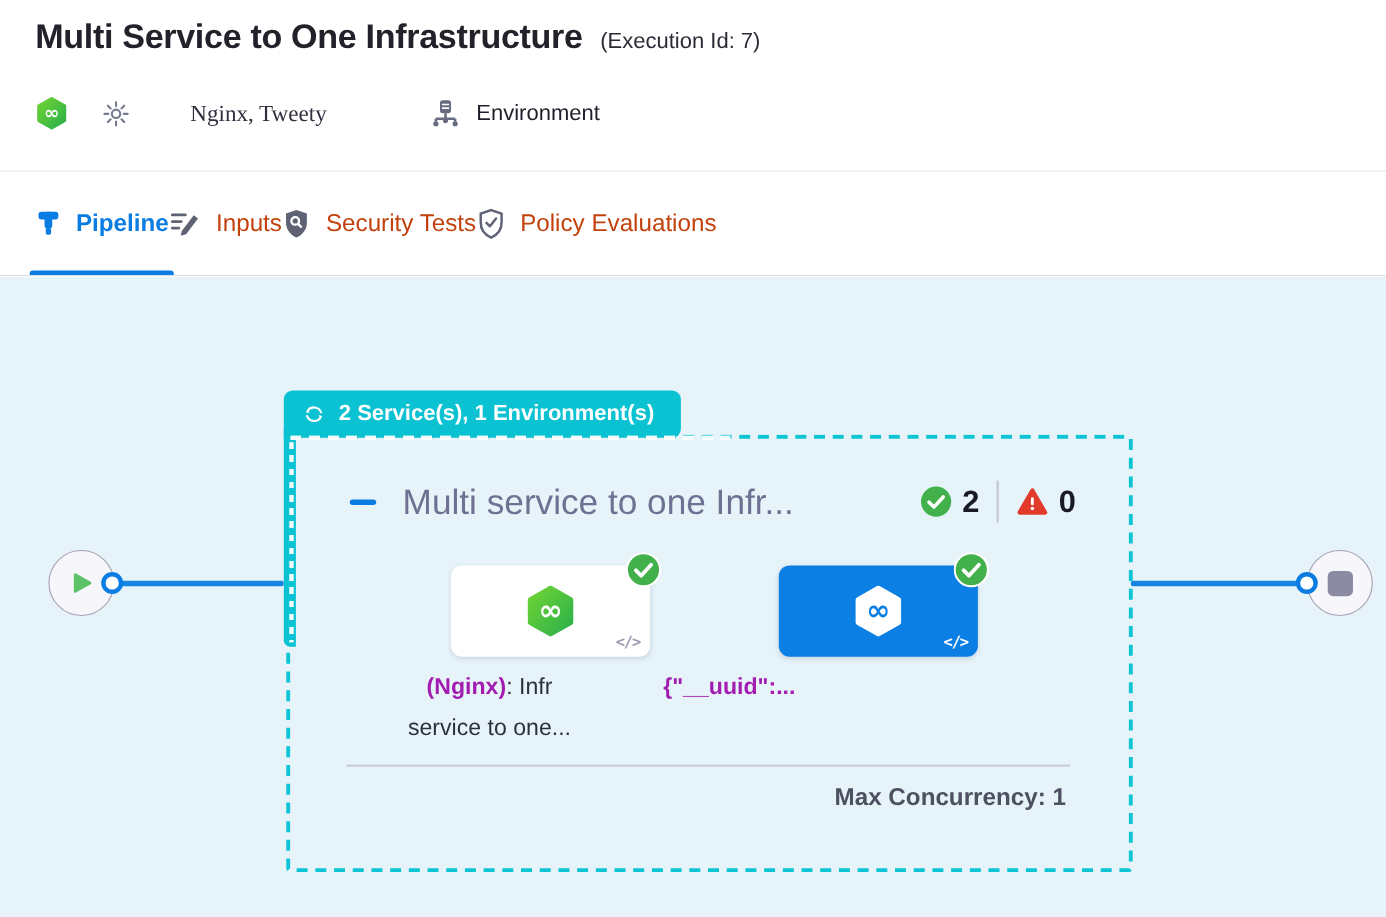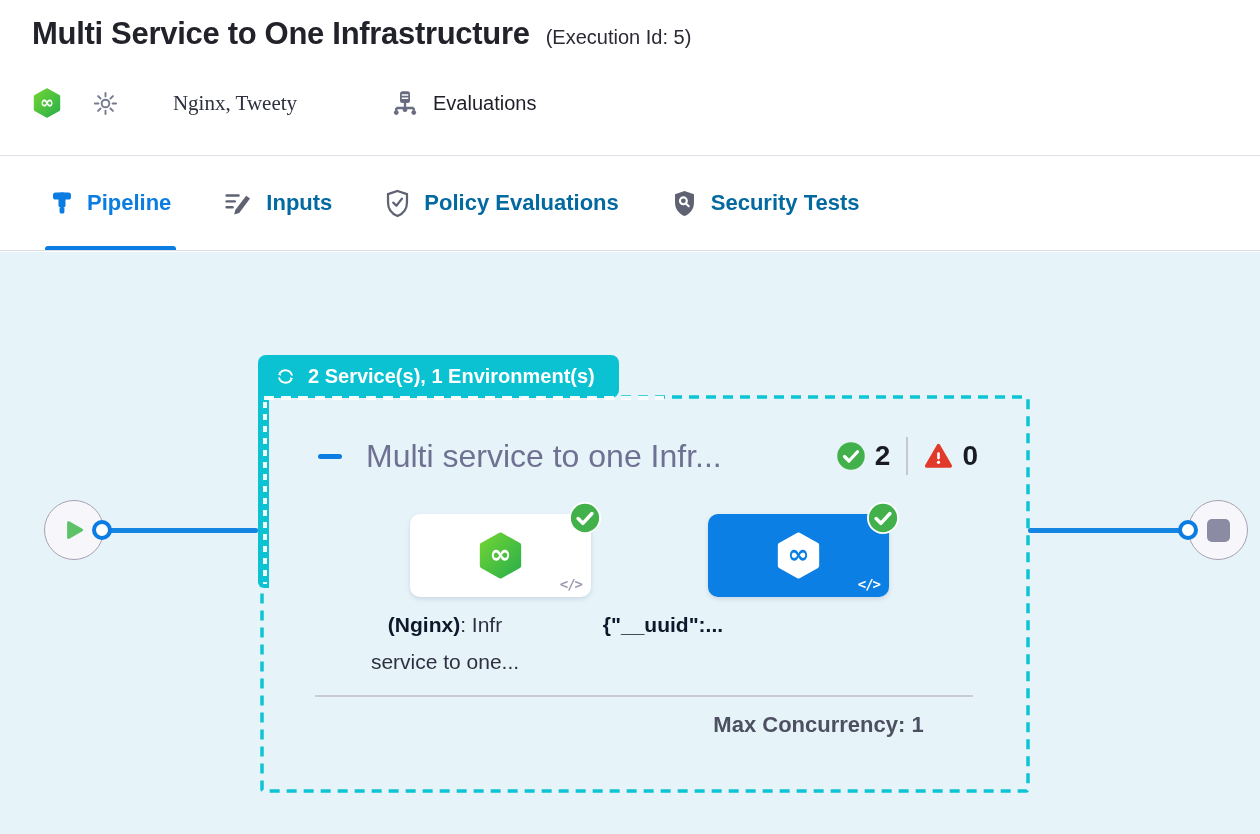--- a/index.html
+++ b/index.html
@@ -19,23 +19,23 @@
   .meta-row { position:absolute; left:32px; top:84px; display:flex; align-items:center; height:38px; }
   .meta-row .harness-logo { margin-right:30px; }
   .meta-row .gear { margin-right:11px; color:#757a8c; }
   .meta-label { font-size:20px; color:#1e1e28; }
   .meta-row .svc-label { margin-right:50px;font-family:Liberation Serif, serif; }
   .meta-row .infra { margin-right:13px; color:#686c80; }
 
   
   .tabbar { position:absolute; left:0; top:156px; width:1260px; height:95px;
             background:#ffffff; border-bottom:1px solid #dcdce6;
-            display:flex; align-items:stretch; padding-left:50px; gap:52px; }
+            display:flex; align-items:stretch; padding-left:32px; }
   .tab { position:relative; display:flex; align-items:center; gap:13px; cursor:pointer; }
-  .tab .tab-label { font-size:22px; color:#0369a1;font-weight:bold; }
+  .tab .tab-label { font-size:22px; color:#c2410c; }
   .tab .tab-icon { color:#5f6273; display:flex; }
   .tab.active .tab-label { color:#0b7de2; font-weight:700; }
   .tab.active .tab-icon { color:#0b7de2; }
   .tab.active::after { content:""; position:absolute; left:-5px; right:-5px; bottom:0;
             height:4px; background:#0b7de2; border-radius:3px 3px 0 0; }
 
   
   .canvas { position:absolute; left:0; top:252px; width:1260px; height:618px; background:#e6f4fa; }
   .abs { position:absolute; }
 
@@ -70,24 +70,24 @@
               box-shadow:0 2px 5px rgba(40,41,61,.14); z-index:5; }
   .svc-card.white { background:#ffffff; }
   .svc-card.blue  { background:#0b7fe4; }
   .code-glyph { position:absolute; right:9px; bottom:5px; font-size:14px; font-weight:700;
                 font-family:"DejaVu Sans Mono",monospace; letter-spacing:-1px; }
   .code-glyph.gray { color:#9a9bb0; } .code-glyph.whiteg { color:#ffffff; }
   .status-badge { width:32px; height:32px; z-index:6; }
 
   .svc-label { top:354px; width:210px; text-align:center; font-size:21px; line-height:37px;
                color:#2e3040; z-index:5; }
-  .svc-label b { color:#0f172a; }
+  .svc-label b { color:#a21caf; }
 
   .stage-divider { left:315px; top:443px; width:658px; height:2px; background:#c9cbd8; z-index:5; }
-  .max-conc { left:668px; top:460px; width:301px; text-align:center; font-size:22px;
+  .max-conc { left:668px; top:460px; width:301px; text-align:right; font-size:22px;
               font-weight:700; color:#4d5060; z-index:5; }
 
   svg { display:block; }
 </style>
 </head>
 <body>
 
 <svg width="0" height="0" style="position:absolute">
   <defs>
     <linearGradient id="hexGrad" x1="0" y1="0" x2="1" y2="1">
@@ -95,21 +95,21 @@
         <stop offset="1" stop-color="#2bb04a"></stop>
     </linearGradient>
   </defs>
 </svg>
 
 <div id="app">
 
   <div class="header">
     <div class="title-row">
       <span class="page-title">Multi Service to One Infrastructure</span>
-      <span class="exec-id">(Execution Id: 5)</span>
+      <span class="exec-id">(Execution Id: 7)</span>
     </div>
     <div class="meta-row">
       <span class="harness-logo">
         <svg width="30" height="32" viewBox="0 0 100 100">
           <polygon points="50,6 89,28 89,72 50,94 11,72 11,28" fill="url(#hexGrad)" stroke="url(#hexGrad)" stroke-width="10" stroke-linejoin="round"></polygon>
           <text x="50" y="67" text-anchor="middle" font-size="56" font-weight="700" font-family="DejaVu Sans, sans-serif" fill="#ffffff">∞</text>
         </svg>
       </span>
       <span class="gear">
         <svg width="27" height="27" viewBox="0 0 24 24" fill="none" stroke="currentColor" stroke-width="1.7" stroke-linecap="round">
@@ -128,21 +128,21 @@
           </g>
           <g stroke="#ffffff" stroke-width="1.2">
             <line x1="9.4" y1="5.6" x2="14.6" y2="5.6"></line>
               <line x1="9.4" y1="8.2" x2="14.6" y2="8.2"></line>
           </g>
           <g stroke="currentColor" stroke-width="1.9" fill="none">
             <path d="M12 12v4M5 16h14M5 16v2.2M19 16v2.2"></path>
           </g>
         </svg>
       </span>
-      <span class="meta-label">Evaluations</span>
+      <span class="meta-label">Environment</span>
     </div>
   </div>
 
   <div class="tabbar">
     <div class="tab active">
       <span class="tab-icon">
         <svg width="24" height="26" viewBox="0 0 24 26" fill="currentColor">
           <rect x="3" y="2.5" width="18" height="7" rx="2.6"></rect>
           <rect x="8.5" y="2.5" width="7" height="15" rx="2"></rect>
           <rect x="9.6" y="17" width="4.8" height="6.5" rx="1.6"></rect>
@@ -156,36 +156,36 @@
           <g fill="none" stroke="currentColor" stroke-width="2.3" stroke-linecap="round">
             <path d="M2.5 5h11M2.5 10.5h7.5M2.5 16h5.5"></path>
           </g>
           <path d="M10.5 18.5 L20.5 5.2 l3.6 2.7 -10 13.3 -4.6 1.3 z" fill="currentColor"></path>
         </svg>
       </span>
       <span class="tab-label">Inputs</span>
     </div>
     <div class="tab">
       <span class="tab-icon">
-        <svg width="27" height="29" viewBox="0 0 24 26" fill="none" stroke="currentColor" stroke-width="2">
-          <path d="M12 1.8 L20.5 4.6 V12 C20.5 18 16.8 22.2 12 24.2 C7.2 22.2 3.5 18 3.5 12 V4.6 Z"></path>
-          <path d="M8.2 12.2 L11 15 L16 8.6" stroke-linecap="round" stroke-linejoin="round"></path>
-        </svg>
-      </span>
-      <span class="tab-label">Policy Evaluations</span>
-    </div>
-    <div class="tab">
-      <span class="tab-icon">
         <svg width="27" height="29" viewBox="0 0 24 26">
           <path d="M12 1.8 L20.5 4.6 V12 C20.5 18 16.8 22.2 12 24.2 C7.2 22.2 3.5 18 3.5 12 V4.6 Z" fill="currentColor"></path>
           <circle cx="11" cy="10.6" r="3.1" fill="none" stroke="#ffffff" stroke-width="1.9"></circle>
           <line x1="13.3" y1="13" x2="15.8" y2="15.4" stroke="#ffffff" stroke-width="1.9" stroke-linecap="round"></line>
         </svg>
       </span>
       <span class="tab-label">Security Tests</span>
+    </div>
+    <div class="tab">
+      <span class="tab-icon">
+        <svg width="27" height="29" viewBox="0 0 24 26" fill="none" stroke="currentColor" stroke-width="2">
+          <path d="M12 1.8 L20.5 4.6 V12 C20.5 18 16.8 22.2 12 24.2 C7.2 22.2 3.5 18 3.5 12 V4.6 Z"></path>
+          <path d="M8.2 12.2 L11 15 L16 8.6" stroke-linecap="round" stroke-linejoin="round"></path>
+        </svg>
+      </span>
+      <span class="tab-label">Policy Evaluations</span>
     </div>
   </div>
 
   <div class="canvas">
 
     <div class="edge abs" style="left:100px; top:276px; width:158px;"></div>
     <div class="edge abs" style="left:1028px; top:276px; width:154px;"></div>
 
     <div class="node-circle abs" style="left:44px; top:248px;">
       <span>

